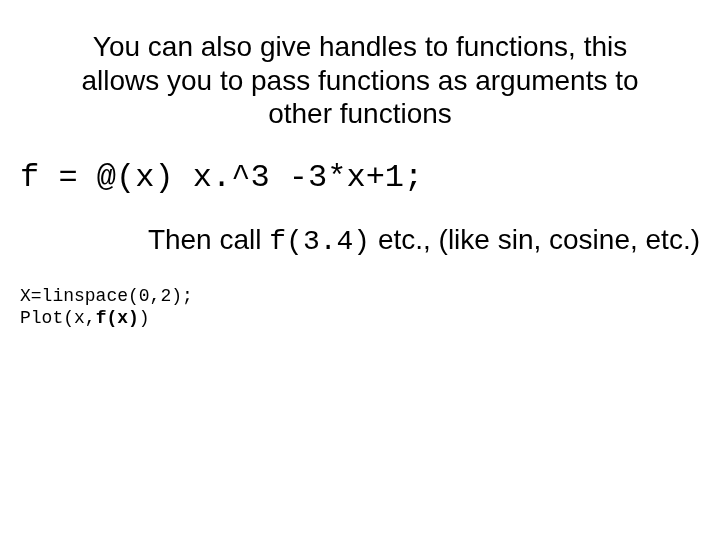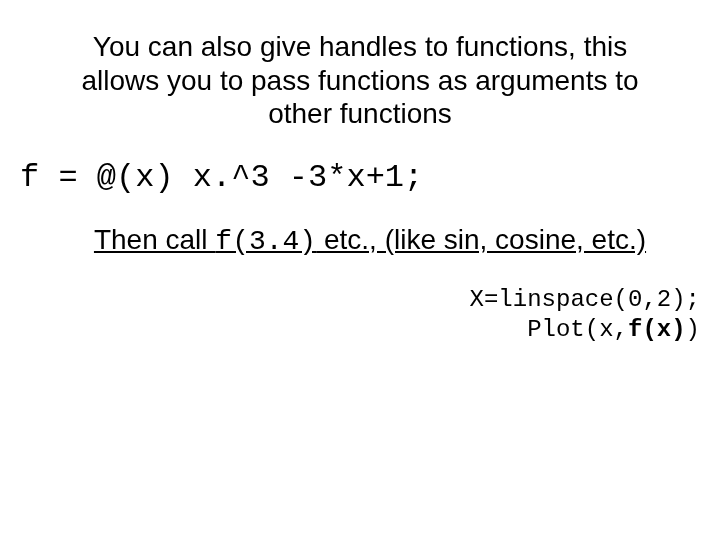--- a/index.html
+++ b/index.html
@@ -24,38 +24,37 @@
     margin: 0 30px 28px 30px;
   }
   .code-line {
     font-family: "Courier New", Courier, monospace;
     font-size: 32px;
     text-align: left;
     margin: 0 0 28px 0;
     white-space: pre;
   }
   .mixed-line {
-    text-align: center;
+    text-align: right;
     font-size: 28px;
     margin: 0 0 28px 20px;
-    text-decoration: underline;
   }
   .mixed-line .mono {
     font-family: "Courier New", Courier, monospace;
   }
   .para-center2 {
     text-align: center;
     font-size: 28px;
     line-height: 1.2;
     margin: 0 20px 28px 20px;
   }
   .code-block {
     font-family: "Courier New", Courier, monospace;
-    font-size: 24px;
-    text-align: right;
+    font-size: 18px;
+    text-align: left;
     white-space: pre;
     line-height: 1.25;
   }
   .bold { font-weight: bold; }
 </style>
 </head>
 <body>
 
 <div class="slide">
 

